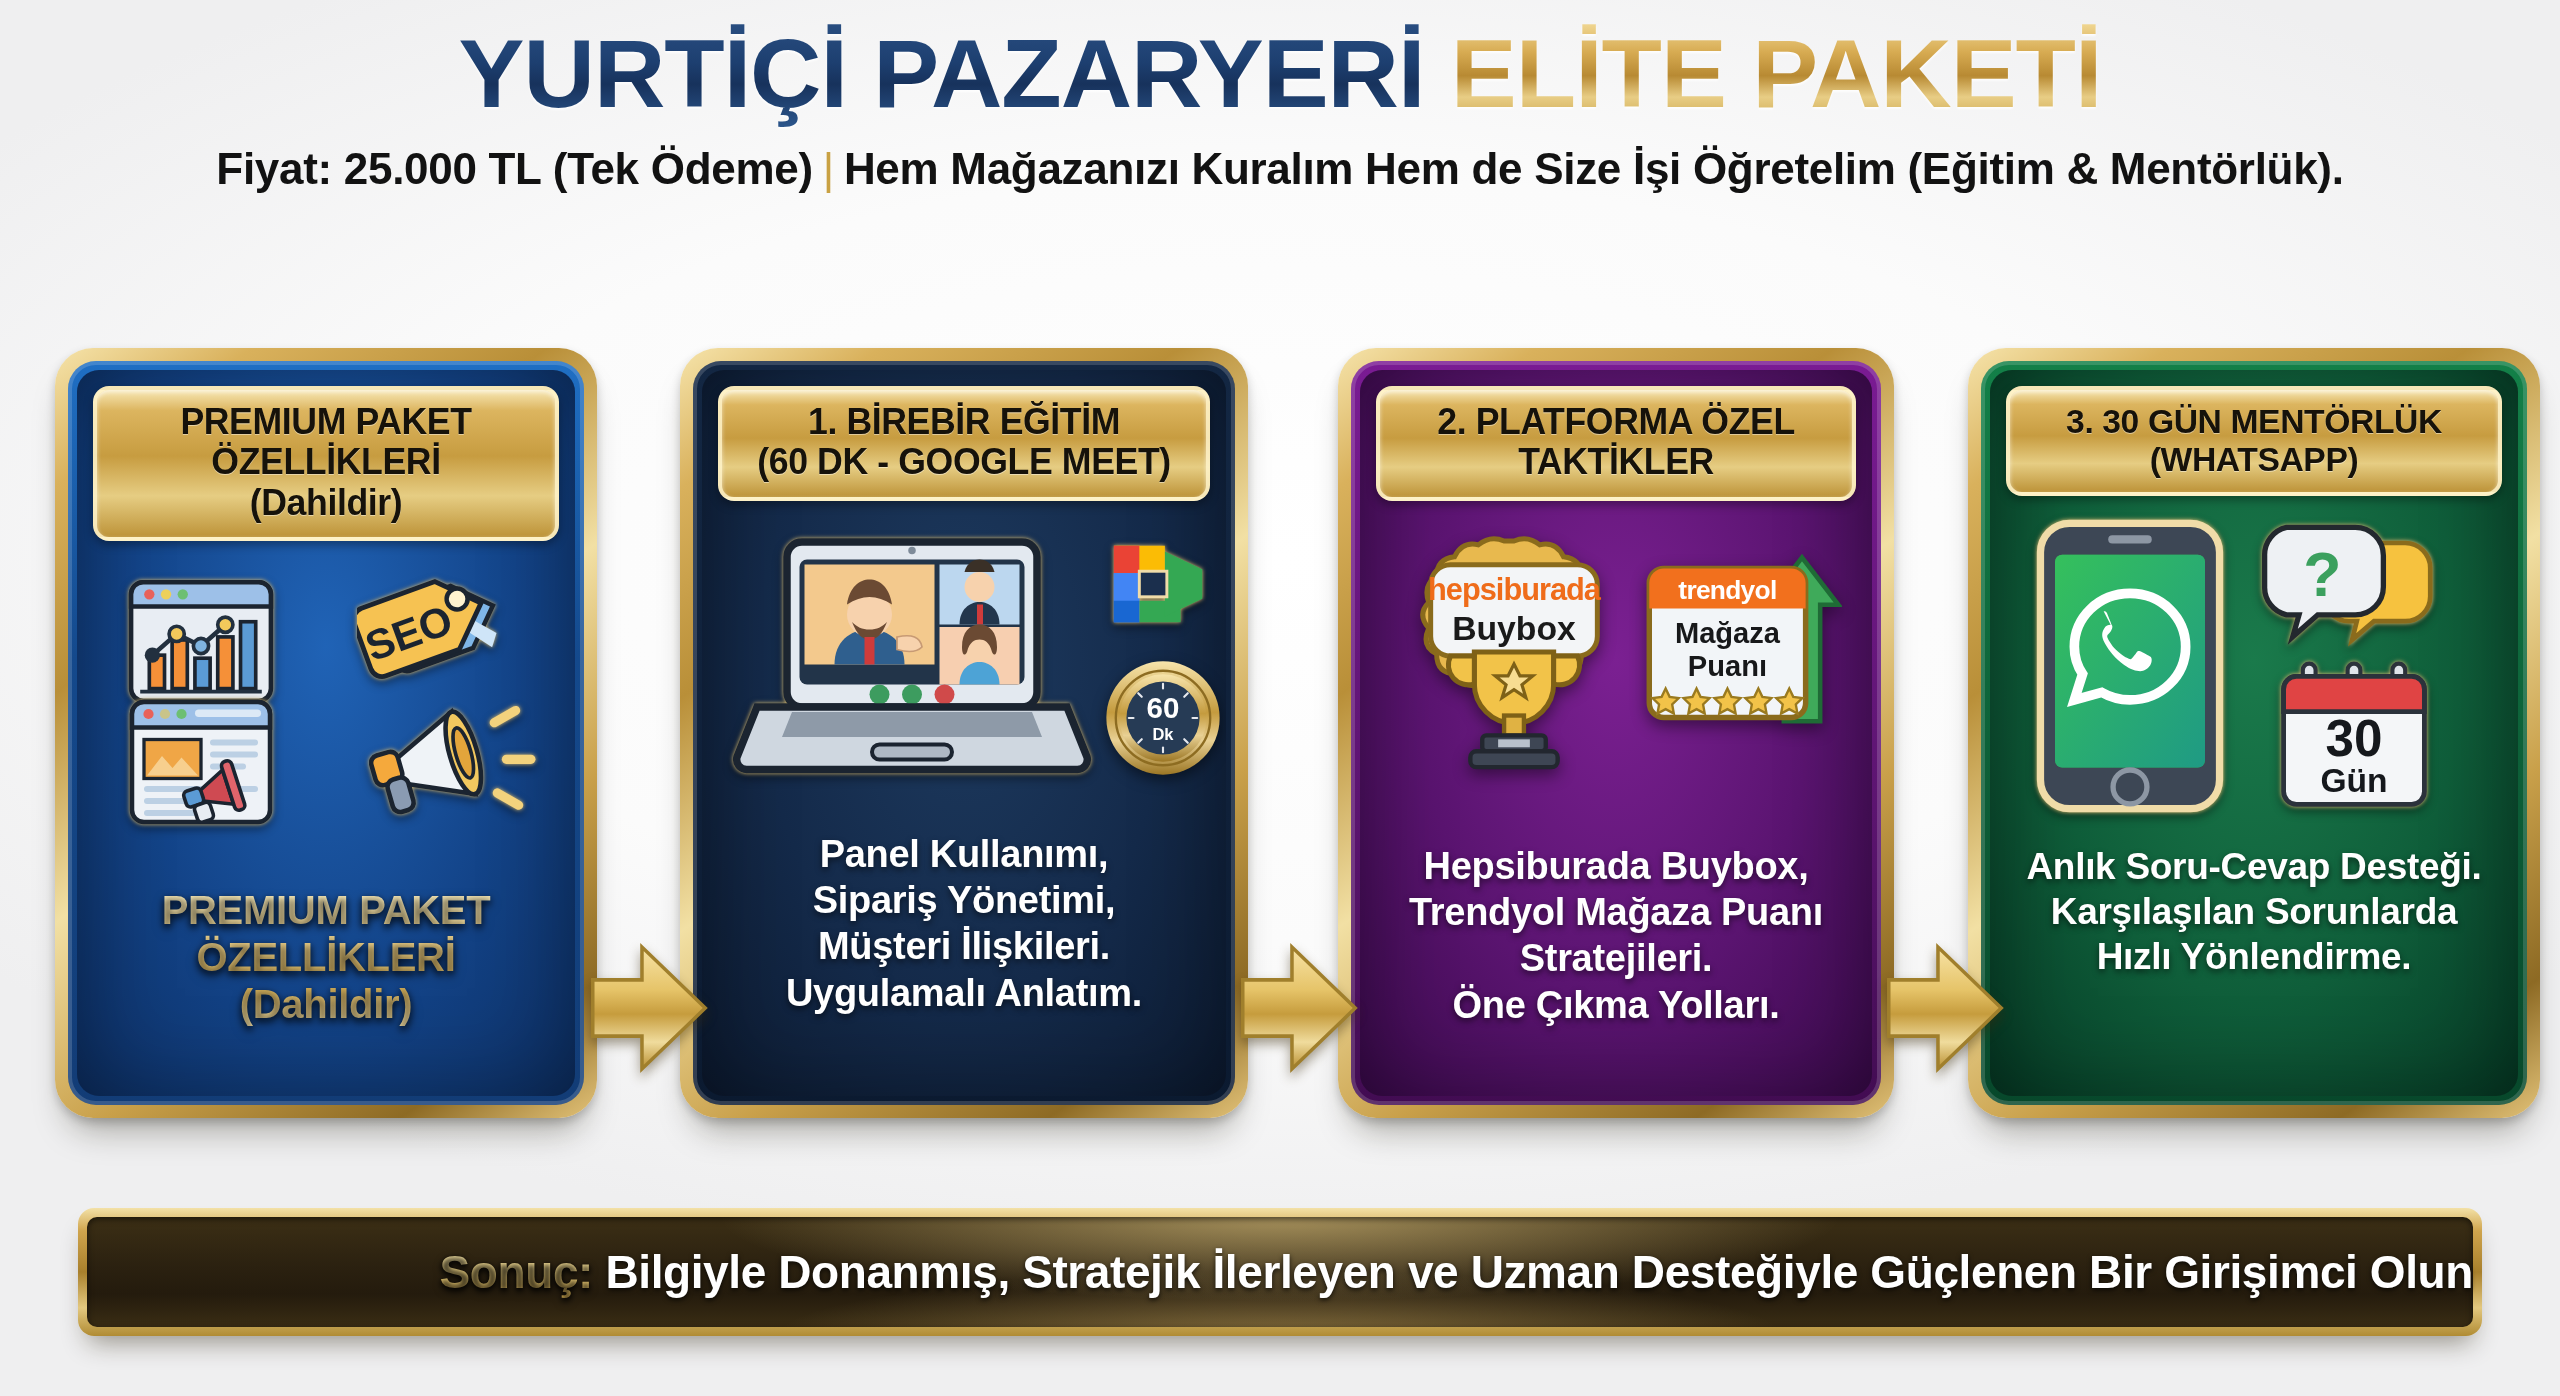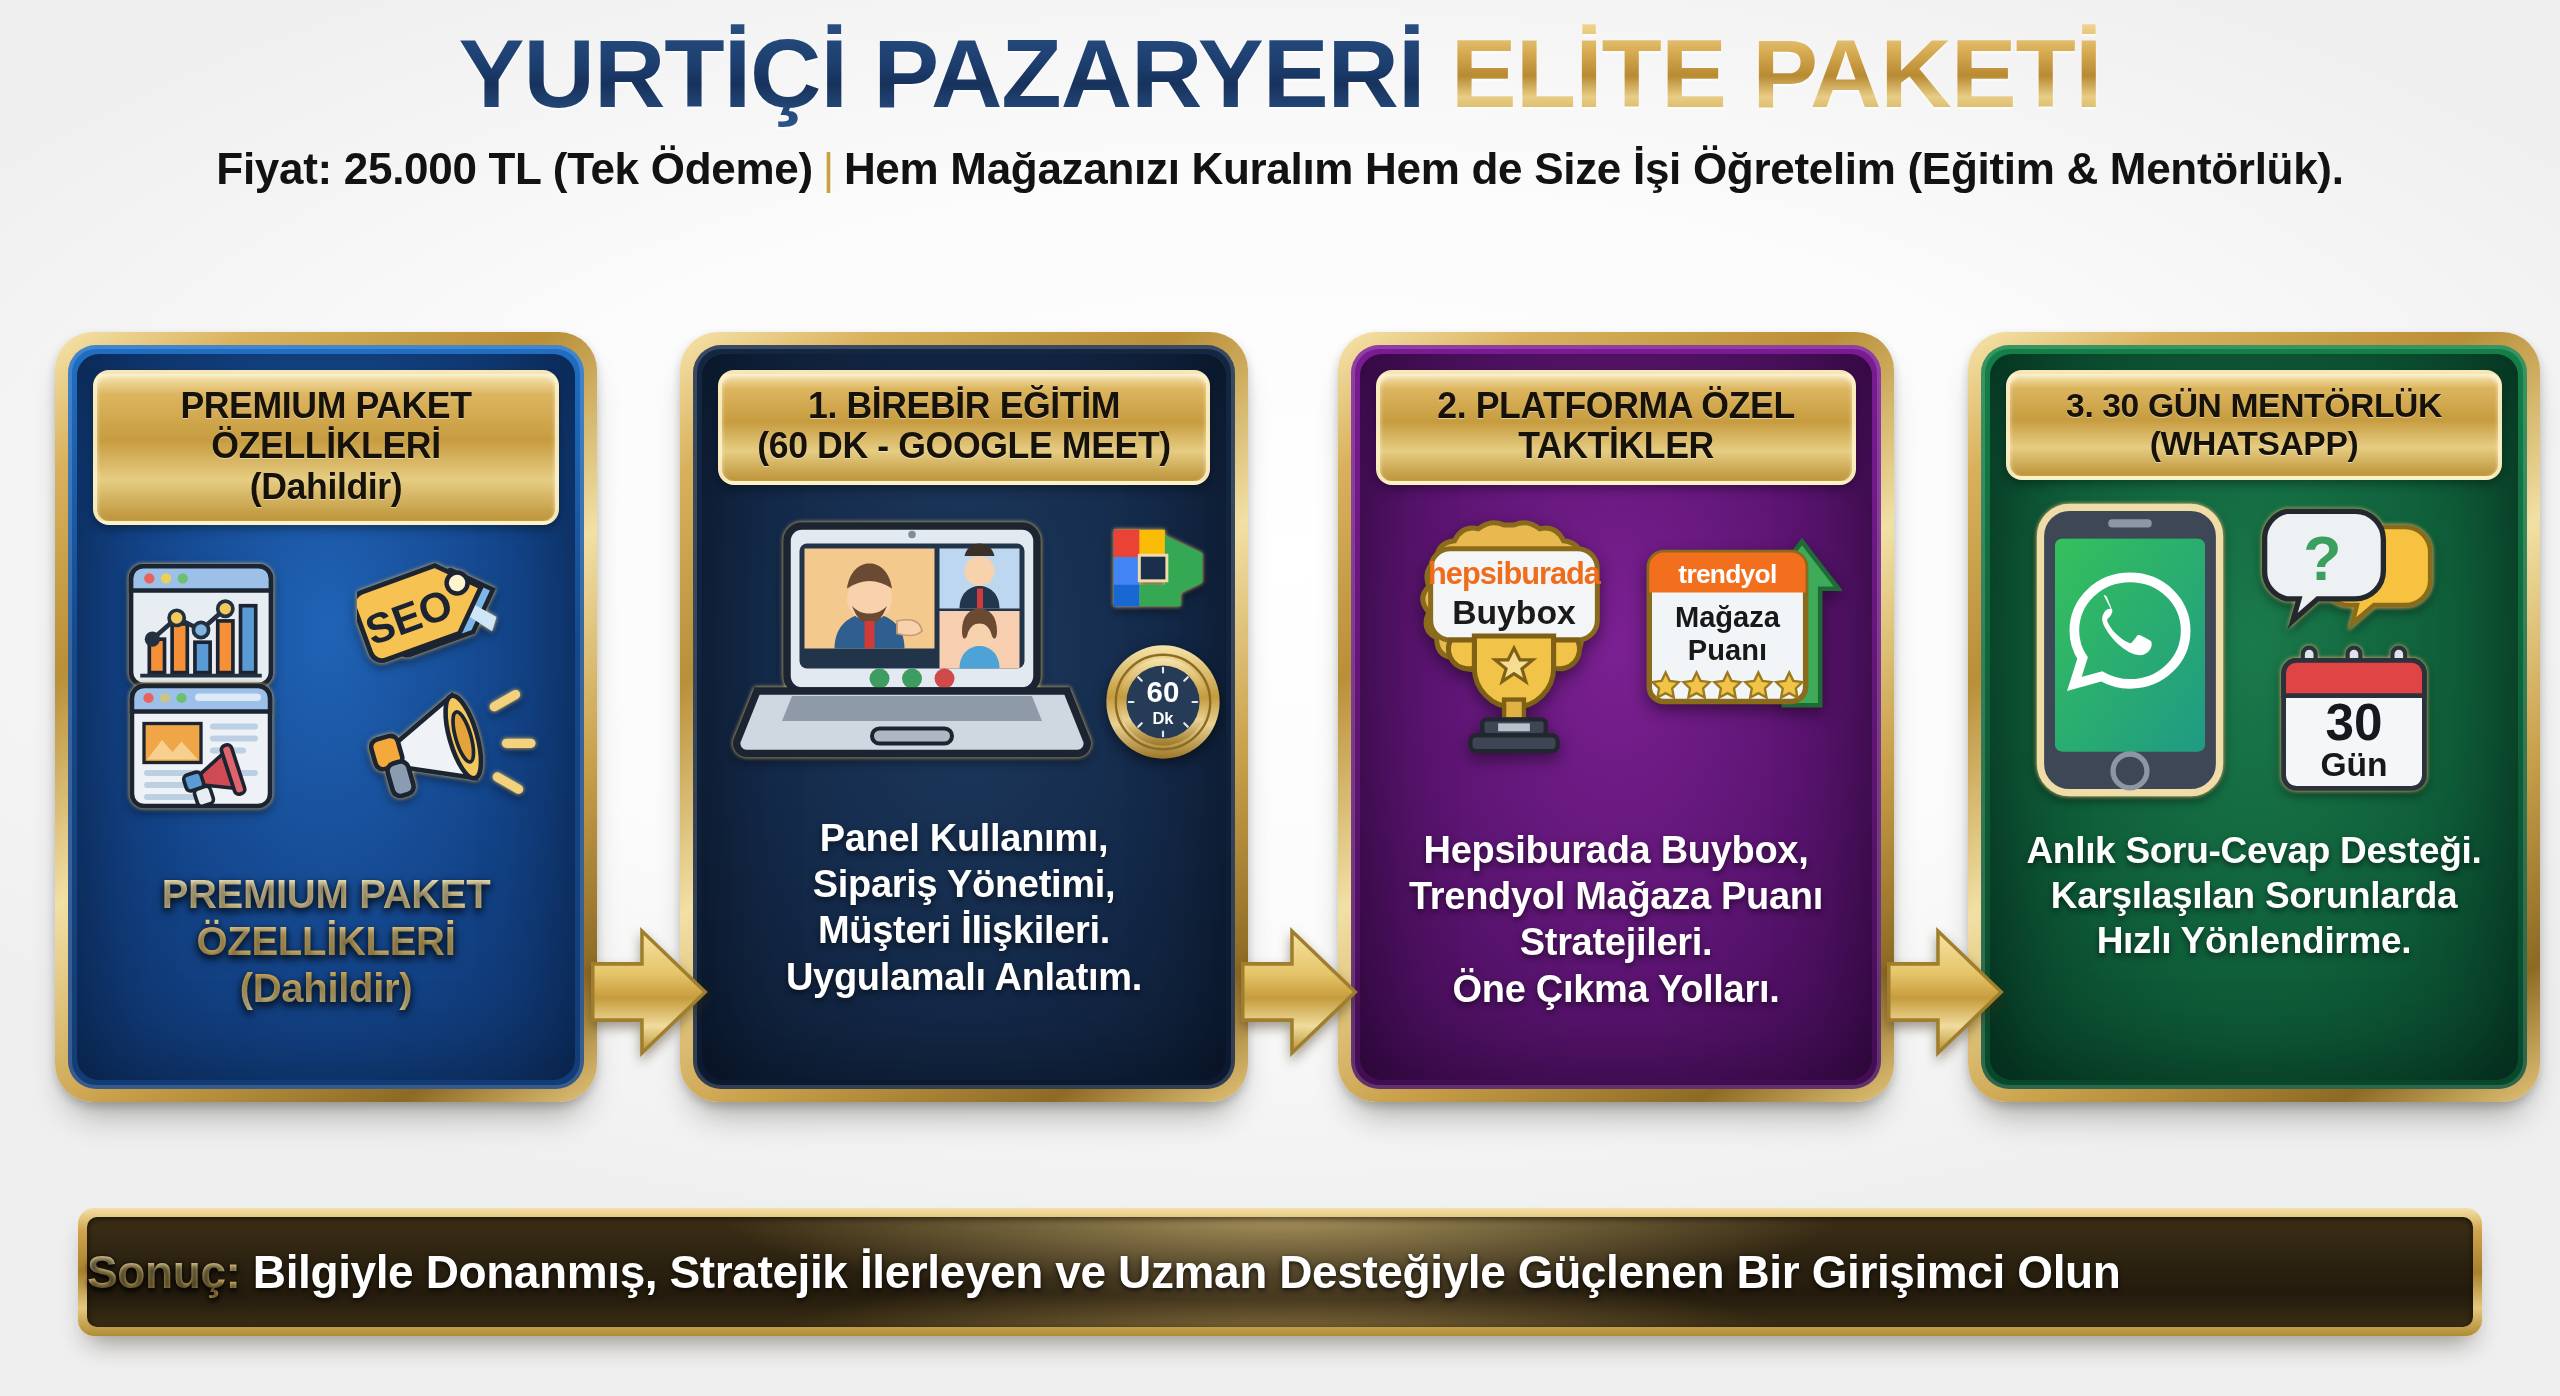--- a/index.html
+++ b/index.html
@@ -30,21 +30,21 @@
     filter:drop-shadow(0 2px 1px rgba(255,255,255,.85));
   }
   .subtitle {
     margin-top:22px; font-size:44px; font-weight:700; color:#121212;
     letter-spacing:-0.3px; white-space:nowrap;
   }
   .subtitle .sep { color:#c9a143; font-weight:400; margin:0 10px; }
 
   
   .cards {
-    position:absolute; left:0; top:332px; width:2560px; height:770px;
+    position:absolute; left:0; top:348px; width:2560px; height:770px;
   }
   .card {
     position:absolute; top:0; height:770px;
     border-radius:38px;
     padding:13px;
     background:
       linear-gradient(145deg,#f6e4ab 0%,#d9b15c 12%,#b98f38 30%,#f2e0a4 50%,#c9a04a 70%,#8d6a24 88%,#e3c379 100%);
     box-shadow:0 24px 34px -14px rgba(30,25,10,.38), 0 4px 10px rgba(0,0,0,.18);
   }
   .card-inner {
@@ -116,21 +116,21 @@
     border-radius:16px; padding:9px;
     background:linear-gradient(180deg,#f3e1a7 0%,#cfa44d 18%,#a8802c 50%,#e3c87f 78%,#b08b33 100%);
     box-shadow:0 16px 26px -10px rgba(40,30,8,.45);
   }
   .banner-inner {
     width:100%; height:100%; border-radius:10px;
     background:
       radial-gradient(ellipse 800px 120px at 50% 0%, rgba(255,226,150,.55) 0%, rgba(120,85,25,0) 70%),
       radial-gradient(ellipse 700px 90px at 50% 108%, rgba(255,216,130,.35) 0%, rgba(90,62,16,0) 72%),
       linear-gradient(180deg,#3c2f15 0%,#2b2110 45%,#241b0d 70%,#3a2d14 100%);
-    display:flex; align-items:center; justify-content:flex-start;
+    display:flex; align-items:center; justify-content:flex-end;
     box-shadow:inset 0 2px 6px rgba(0,0,0,.6);
   }
   .banner-txt {
     font-size:46px; font-weight:800; color:#ffffff; letter-spacing:-0.4px;
     white-space:nowrap; text-shadow:0 2px 5px rgba(0,0,0,.75);
   }
   .banner-txt .lead {
     background:linear-gradient(180deg,#fbeeb8 0%,#e3c777 55%,#cfa94f 100%);
     -webkit-background-clip:text; background-clip:text; color:transparent;
     filter:drop-shadow(0 2px 3px rgba(0,0,0,.7));

